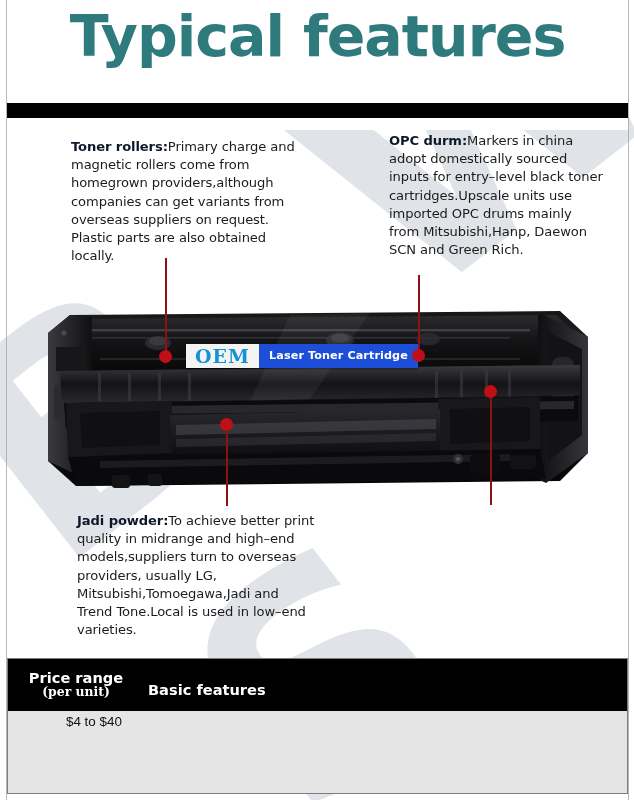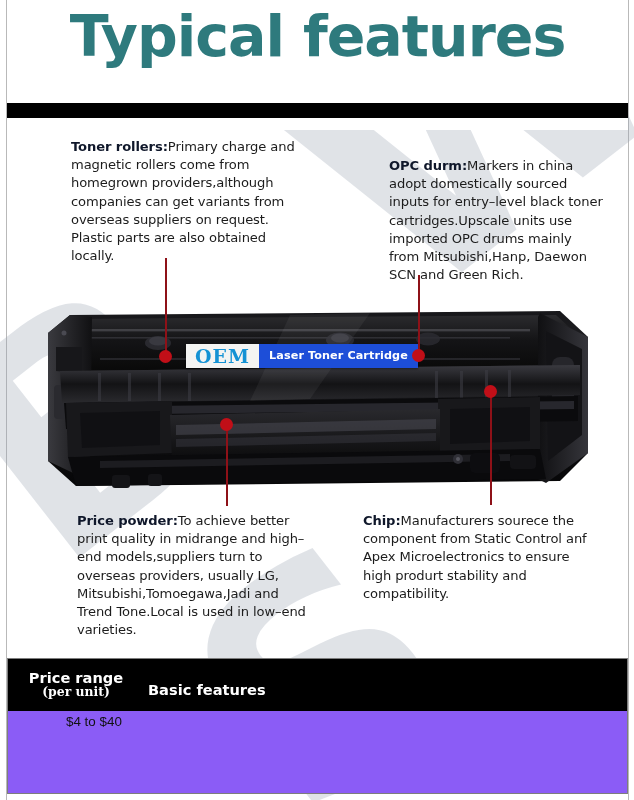--- a/index.html
+++ b/index.html
@@ -96,21 +96,21 @@
     font-size: 13.1px;
     line-height: 18.2px;
     color: #1c1c1c;
     letter-spacing: -.1px;
   }
   .callout b {
     font-weight: 700;
     color: #0f172a;
   }
   .c-toner-rollers { left: 71px;  top: 138px; width: 240px; }
-  .c-opc-drum      { left: 389px; top: 157px; width: 215px; }
+  .c-opc-drum      { left: 389px; top: 132px; width: 215px; }
   .c-toner-powder  { left: 77px;  top: 512px; width: 240px; }
   .c-chip          { left: 363px; top: 512px; width: 225px; }
 
   
   .photo {
     position: absolute;
     left: 40px;
     top: 303px;
     width: 555px;
     height: 205px;
@@ -179,21 +179,21 @@
   
   .table-wrap {
     position: absolute;
     left: 7px;
     top: 658px;
     width: 621px;
     height: 136px;
     z-index: 14;
     border: 1px solid #7d7d7d;
     box-sizing: border-box;
-    background: #8b5cf6;
+    background: #e5e5e5;
   }
   .thead {
     position: absolute;
     left: 0; top: 0;
     width: 100%;
     height: 52px;
     background: #000000;
   }
   .th {
     position: absolute;
@@ -372,26 +372,23 @@
 
   <div class="callout c-toner-rollers">
     <b>Toner rollers:</b><span>Primary charge and magnetic rollers come from homegrown providers,although companies can get variants from overseas suppliers on request. Plastic parts are also obtained locally.</span>
   </div>
 
   <div class="callout c-opc-drum">
     <b>OPC durm:</b><span>Markers in china adopt domestically sourced inputs for entry–level black toner cartridges.Upscale units use imported OPC drums mainly from Mitsubishi,Hanp, Daewon SCN and Green Rich.</span>
   </div>
 
   <div class="callout c-toner-powder">
-    <b>Price powder:</b><span>To achieve better print quality in midrange and high–end models,suppliers turn to overseas providers, usually LG, Mitsubishi,Tomoegawa,Jadi and Trend Tone.Local is used in low–end varieties.</span>
-  </div>
-
-  <div class="callout c-chip">
-    <b>Chip:</b><span>Manufacturers sourece the component from Static Control anf Apex Microelectronics to ensure high produrt stability and compatibility.</span>
-  </div>
+    <b>Jadi powder:</b><span>To achieve better print quality in midrange and high–end models,suppliers turn to overseas providers, usually LG, Mitsubishi,Tomoegawa,Jadi and Trend Tone.Local is used in low–end varieties.</span>
+  </div>
+
 
   <div class="table-wrap">
     <div class="thead">
       <div class="th th-price">
         <span>Price range</span>
         <span class="sub">(per unit)</span>
       </div>
       <div class="th th-basic">Basic features</div>
     </div>
     <div class="tbody">

